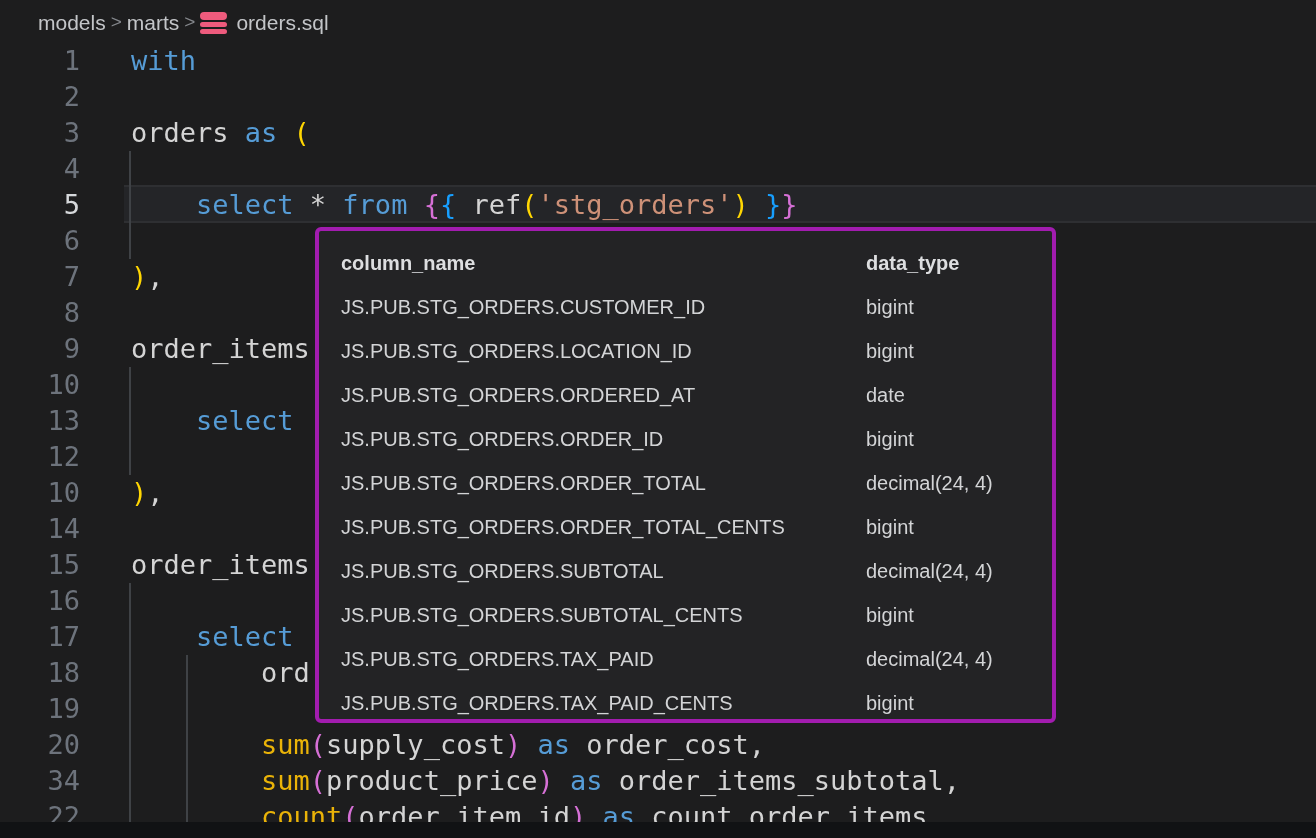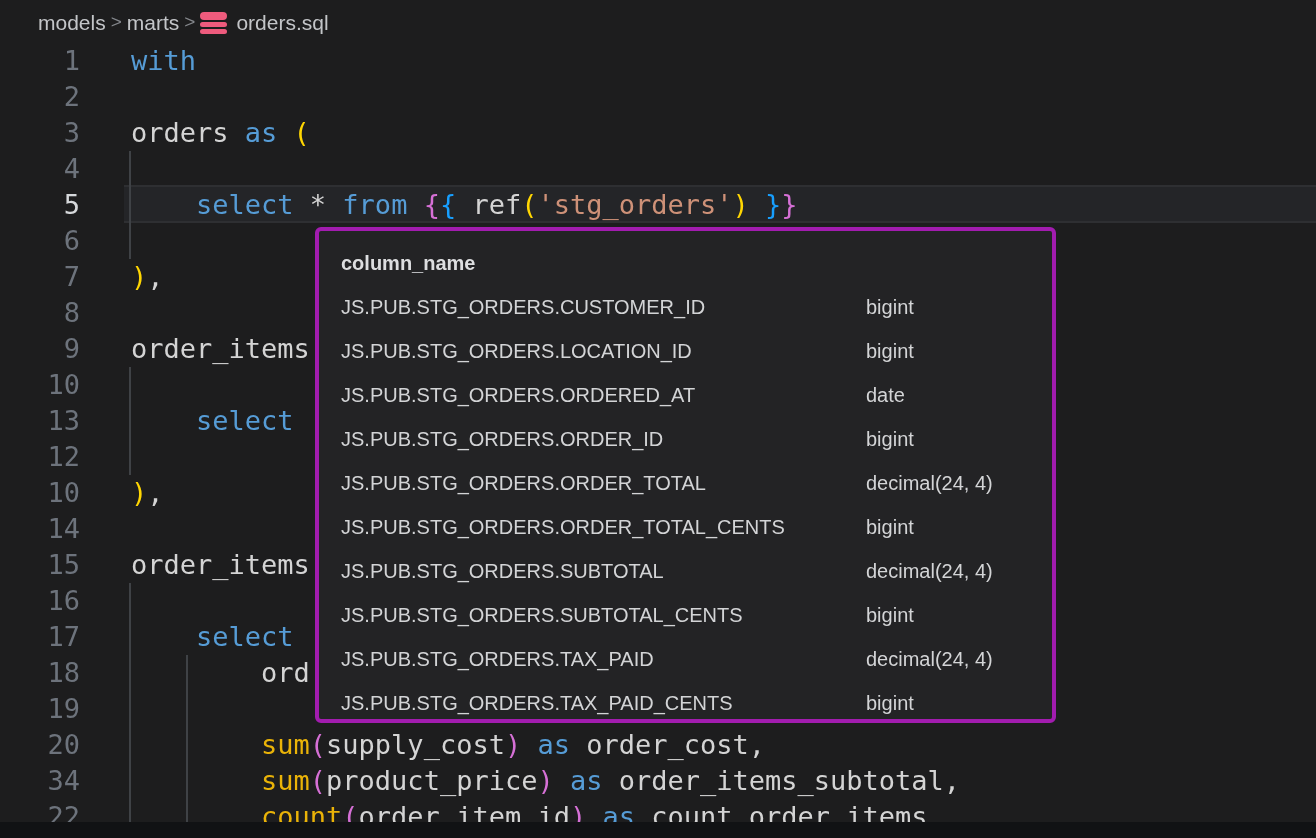--- a/index.html
+++ b/index.html
@@ -114,20 +114,21 @@
       <div class="line"><span class="ln">18</span><span class="code"><span class="tk-id">        ord</span></span></div>
       <div class="line"><span class="ln">19</span><span class="code"></span></div>
       <div class="line"><span class="ln">20</span><span class="code"><span class="tk-id">        </span><span class="tk-fn">sum</span><span class="tk-b2">(</span><span class="tk-id">supply_cost</span><span class="tk-b2">)</span><span class="tk-id"> </span><span class="tk-kw">as</span><span class="tk-id"> order_cost,</span></span></div>
       <div class="line"><span class="ln">34</span><span class="code"><span class="tk-id">        </span><span class="tk-fn">sum</span><span class="tk-b2">(</span><span class="tk-id">product_price</span><span class="tk-b2">)</span><span class="tk-id"> </span><span class="tk-kw">as</span><span class="tk-id"> order_items_subtotal,</span></span></div>
       <div class="line"><span class="ln">22</span><span class="code"><span class="tk-id">        </span><span class="tk-fn">count</span><span class="tk-b2">(</span><span class="tk-id">order_item_id</span><span class="tk-b2">)</span><span class="tk-id"> </span><span class="tk-kw">as</span><span class="tk-id"> count_order_items</span></span></div>
     </div>
 
   <div class="popup">
     <div class="prow phead">
       <div class="pc1">column_name</div>
+      <div class="pc2">data_type</div>
     </div>
     <div id="popup-rows">
         <div class="prow">
           <div class="pc1">JS.PUB.STG_ORDERS.CUSTOMER_ID</div>
           <div class="pc2">bigint</div>
         </div>
         <div class="prow">
           <div class="pc1">JS.PUB.STG_ORDERS.LOCATION_ID</div>
           <div class="pc2">bigint</div>
         </div>

